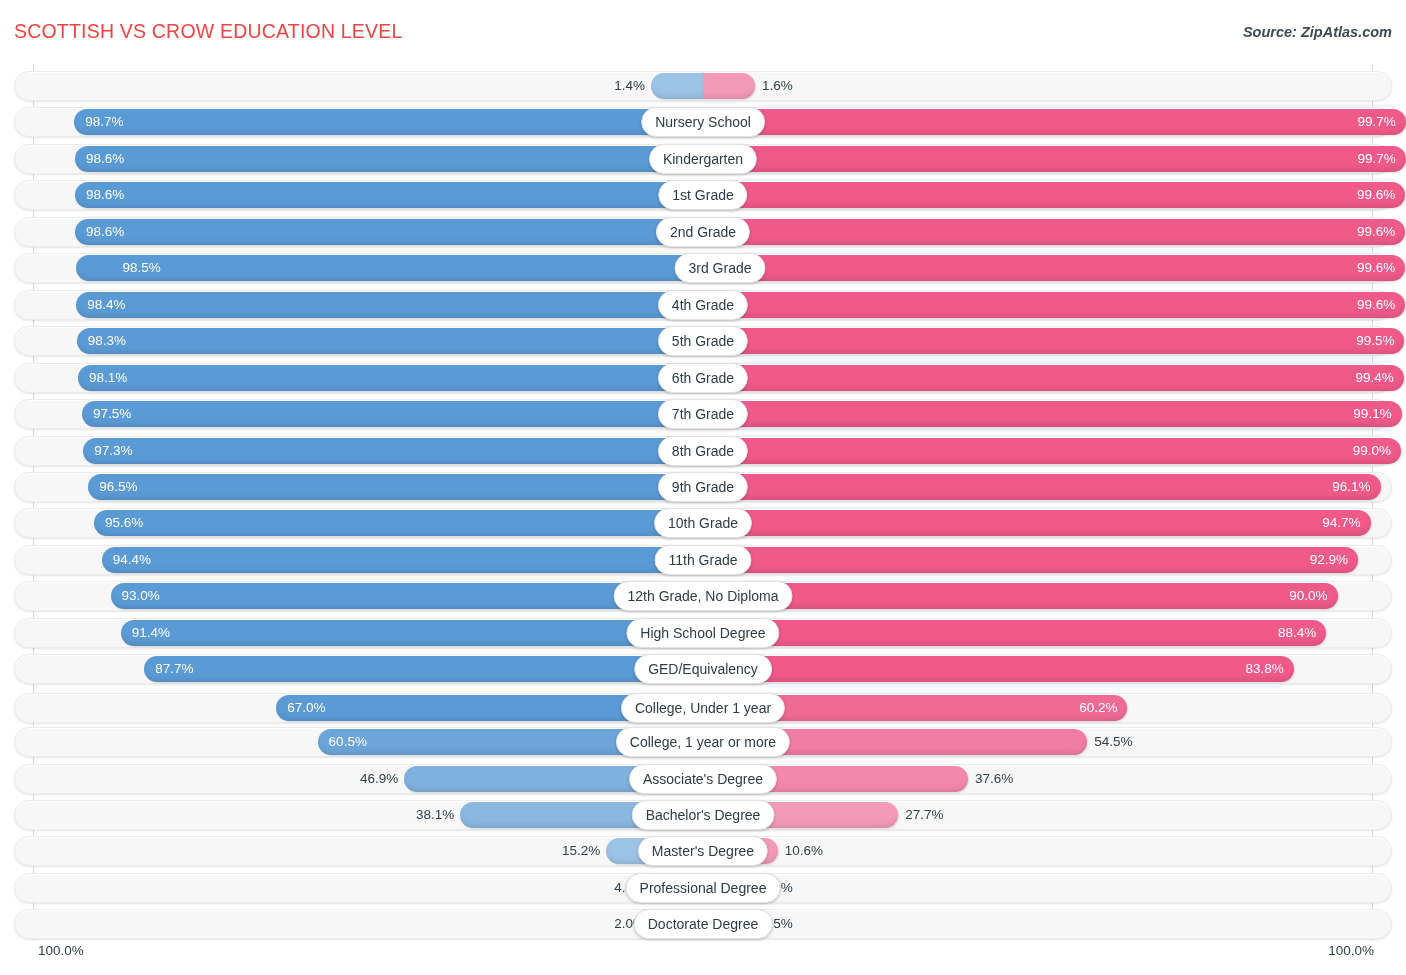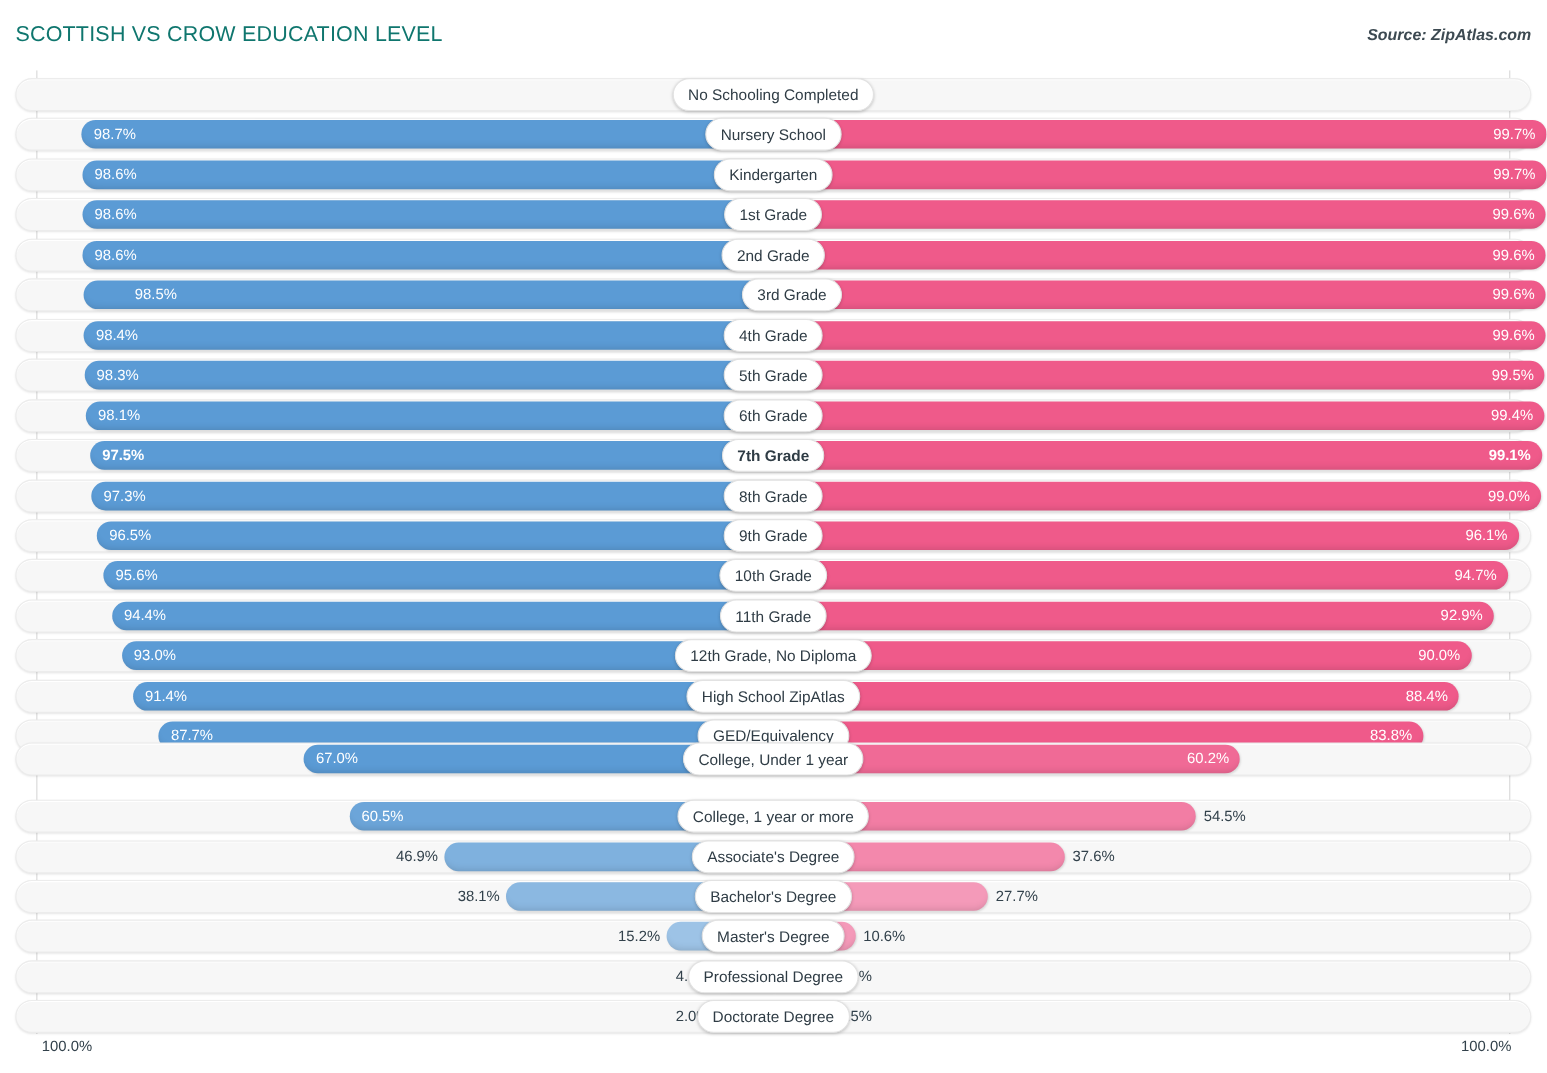--- a/index.html
+++ b/index.html
@@ -16,21 +16,21 @@
     height: 975px;
     background: #ffffff;
   }
 
   
   .title {
     position: absolute;
     left: 14px; top: 20px;
     font-size: 19.5px;
     letter-spacing: 0.2px;
-    color: #0f766e;
+    color: #ef4444;
     font-weight: 400;
     white-space: nowrap;
   }
   .source {
     position: absolute;
     right: 14px; top: 24px;
     font-size: 14.5px;
     font-style: italic;
     font-weight: bold;
     color: #3d4a52;
@@ -169,21 +169,20 @@
     <div class="axis-line axis-right"></div>
     <div id="rows">
         <div class="row" style="top: 7px;">
           <div class="row-track"></div>
           <div class="bars">
             <div class="bar bar-left" style="left: 637px; width: 52px; background: rgb(157, 195, 230);"></div>
             <div class="bar bar-right" style="left: 689px; width: 52px; background: rgb(244, 154, 185);"></div>
             <div class="val outside" style="right: 747px; text-align: right;">1.4%</div>
             <div class="val outside" style="left: 748px;">1.6%</div>
           </div>
-          <div class="pill" style="left: 689px;">No Schooling Completed</div>
         </div>
         <div class="row" style="top: 43.45px;">
           <div class="row-track"></div>
           <div class="bars">
             <div class="bar bar-left" style="left: 60.281px; width: 628.719px; background: rgb(91, 155, 213);"></div>
             <div class="bar bar-right" style="left: 689px; width: 702.885px; background: rgb(239, 90, 138);"></div>
             <div class="val inside" style="left: 71.281px;">98.7%</div>
             <div class="val inside" style="left: 1333.88px; width: 48px; text-align: right;">99.7%</div>
           </div>
           <div class="pill" style="left: 689px;">Nursery School</div>
@@ -251,21 +250,21 @@
         <div class="row" style="top: 298.6px;">
           <div class="row-track"></div>
           <div class="bars">
             <div class="bar bar-left" style="left: 64.103px; width: 624.897px; background: rgb(91, 155, 213);"></div>
             <div class="bar bar-right" style="left: 689px; width: 700.77px; background: rgb(239, 90, 138);"></div>
             <div class="val inside" style="left: 75.103px;">98.1%</div>
             <div class="val inside" style="left: 1331.77px; width: 48px; text-align: right;">99.4%</div>
           </div>
           <div class="pill" style="left: 689px;">6th Grade</div>
         </div>
-        <div class="row" style="top: 335.05px; font-weight: bold;">
+        <div class="row" style="top: 335.05px;">
           <div class="row-track"></div>
           <div class="bars">
             <div class="bar bar-left" style="left: 67.925px; width: 621.075px; background: rgb(91, 155, 213);"></div>
             <div class="bar bar-right" style="left: 689px; width: 698.655px; background: rgb(239, 90, 138);"></div>
             <div class="val inside" style="left: 78.925px;">97.5%</div>
             <div class="val inside" style="left: 1329.65px; width: 48px; text-align: right;">99.1%</div>
           </div>
           <div class="pill" style="left: 689px;">7th Grade</div>
         </div>
         <div class="row" style="top: 371.5px;">
@@ -319,33 +318,33 @@
           <div class="pill" style="left: 689px;">12th Grade, No Diploma</div>
         </div>
         <div class="row" style="top: 553.75px;">
           <div class="row-track"></div>
           <div class="bars">
             <div class="bar bar-left" style="left: 106.782px; width: 582.218px; background: rgb(91, 155, 213);"></div>
             <div class="bar bar-right" style="left: 689px; width: 623.22px; background: rgb(239, 90, 138);"></div>
             <div class="val inside" style="left: 117.782px;">91.4%</div>
             <div class="val inside" style="left: 1254.22px; width: 48px; text-align: right;">88.4%</div>
           </div>
-          <div class="pill" style="left: 689px;">High School ZipAtlas</div>
+          <div class="pill" style="left: 689px;">High School Degree</div>
         </div>
         <div class="row" style="top: 590.2px;">
           <div class="row-track"></div>
           <div class="bars">
             <div class="bar bar-left" style="left: 130.351px; width: 558.649px; background: rgb(91, 155, 213);"></div>
             <div class="bar bar-right" style="left: 689px; width: 590.79px; background: rgb(239, 90, 138);"></div>
             <div class="val inside" style="left: 141.351px;">87.7%</div>
             <div class="val inside" style="left: 1221.79px; width: 48px; text-align: right;">83.8%</div>
           </div>
           <div class="pill" style="left: 689px;">GED/Equivalency</div>
         </div>
-        <div class="row" style="top: 611px;">
+        <div class="row" style="top: 629px;">
           <div class="row-track"></div>
           <div class="bars">
             <div class="bar bar-left" style="left: 262.21px; width: 426.79px; background: rgb(91, 155, 213);"></div>
             <div class="bar bar-right" style="left: 689px; width: 424.41px; background: rgb(240, 106, 150);"></div>
             <div class="val inside" style="left: 273.21px;">67.0%</div>
             <div class="val inside" style="left: 1055.41px; width: 48px; text-align: right;">60.2%</div>
           </div>
           <div class="pill" style="left: 689px;">College, Under 1 year</div>
         </div>
         <div class="row" style="top: 663.1px;">

